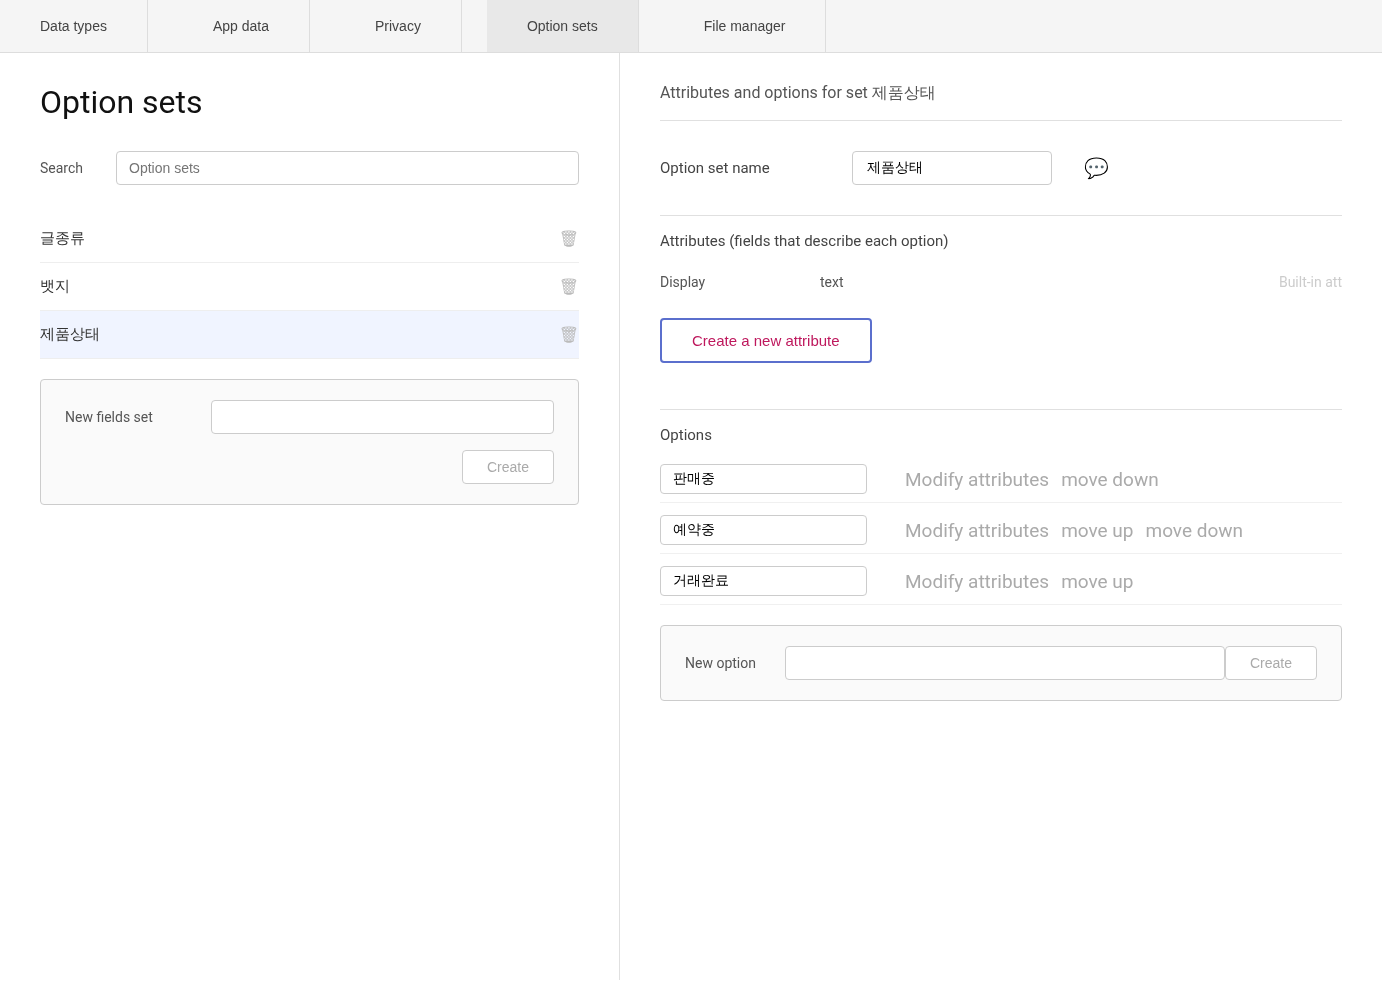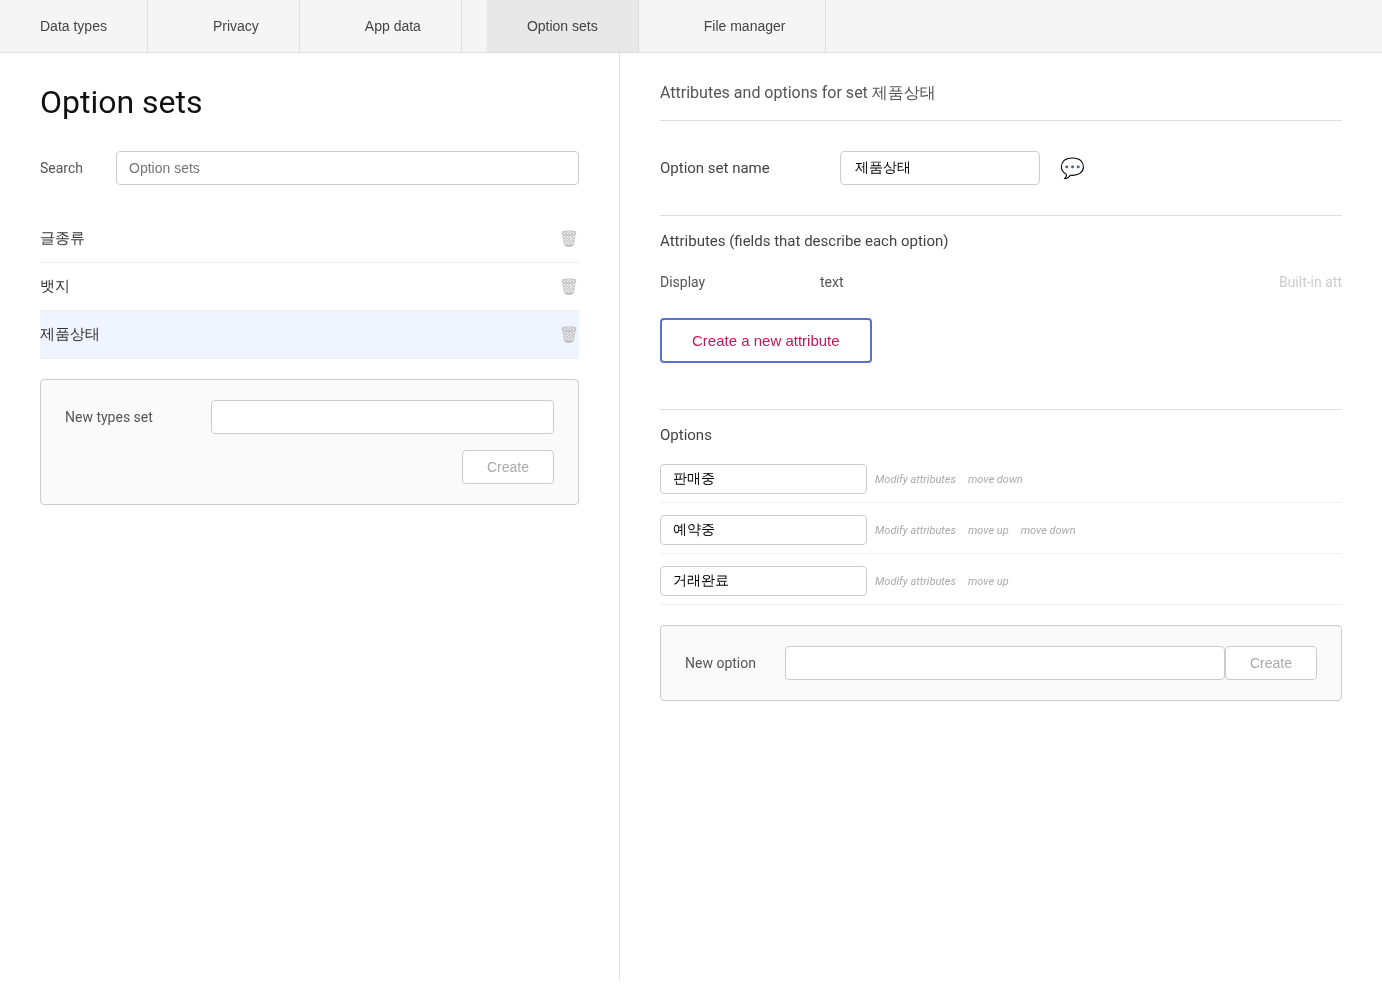--- a/index.html
+++ b/index.html
@@ -145,21 +145,21 @@
       color: #555;
       margin-bottom: 30px;
       padding-bottom: 16px;
       border-bottom: 1px solid #e0e0e0;
     }
 
     
     .option-set-name-row {
       display: flex;
       align-items: center;
-      gap: 20px;
+      gap: 32px;
       margin-bottom: 30px;
     }
     .field-label {
       font-size: 15px;
       color: #444;
       min-width: 160px;
     }
     .option-set-name-input {
       border: 1px solid #ccc;
       border-radius: 4px;
@@ -220,44 +220,43 @@
       font-size: 15px;
       color: #444;
       margin-bottom: 12px;
     }
     .options-list {
       margin-bottom: 20px;
     }
     .option-row {
       display: flex;
       align-items: center;
-      gap: 0;
+      gap: 30px;
       margin-bottom: 4px;
       padding: 8px 0;
       border-bottom: 1px solid #f0f0f0;
     }
     .option-value-input {
       border: 1px solid #ccc;
       border-radius: 4px;
       padding: 6px 12px;
       font-size: 14px;
       min-width: 160px;
       background: #fff;
     }
     .option-actions {
       display: flex;
       gap: 12px;
       margin-left: 8px;
     }
     .option-action-link {
-      font-size: 11px;
+      font-size: 19px;
       color: #aaa;
       cursor: pointer;
       text-decoration: none;
-      font-style: italic;
     }
 
     
     .new-option-box {
       border: 1px solid #ccc;
       border-radius: 4px;
       padding: 20px 24px;
       background: #fafafa;
       margin-top: 10px;
     }
@@ -292,22 +291,22 @@
       height: 1px;
       background: #e0e0e0;
       margin: 16px 0;
     }
   </style>
 </head>
 <body>
 
 <nav class="top-nav">
   <button class="top-nav-tab">Data types</button>
+  <button class="top-nav-tab">App data</button>
   <button class="top-nav-tab">Privacy</button>
-  <button class="top-nav-tab">App data</button>
   <button class="top-nav-tab active">Option sets</button>
   <button class="top-nav-tab">File manager</button>
 </nav>
 
 <div class="main-layout">
 
   <div class="left-panel">
     <h1 class="panel-title">Option sets</h1>
 
     <div class="search-row">
@@ -325,21 +324,21 @@
         <span class="trash-icon">🗑</span>
       </div>
       <div class="option-set-item selected">
         <span class="option-set-name">제품상태</span>
         <span class="trash-icon">🗑</span>
       </div>
     </div>
 
     <div class="new-option-set-box">
       <div class="new-option-set-row">
-        <span class="new-option-set-label">New types set</span>
+        <span class="new-option-set-label">New fields set</span>
         <input class="new-option-set-input" type="text" style="">
       </div>
       <div class="create-btn-row">
         <button class="create-btn">Create</button>
       </div>
     </div>
   </div>
 
   <div class="right-panel">
     <div class="right-panel-title">Attributes and options for set 제품상태</div>

